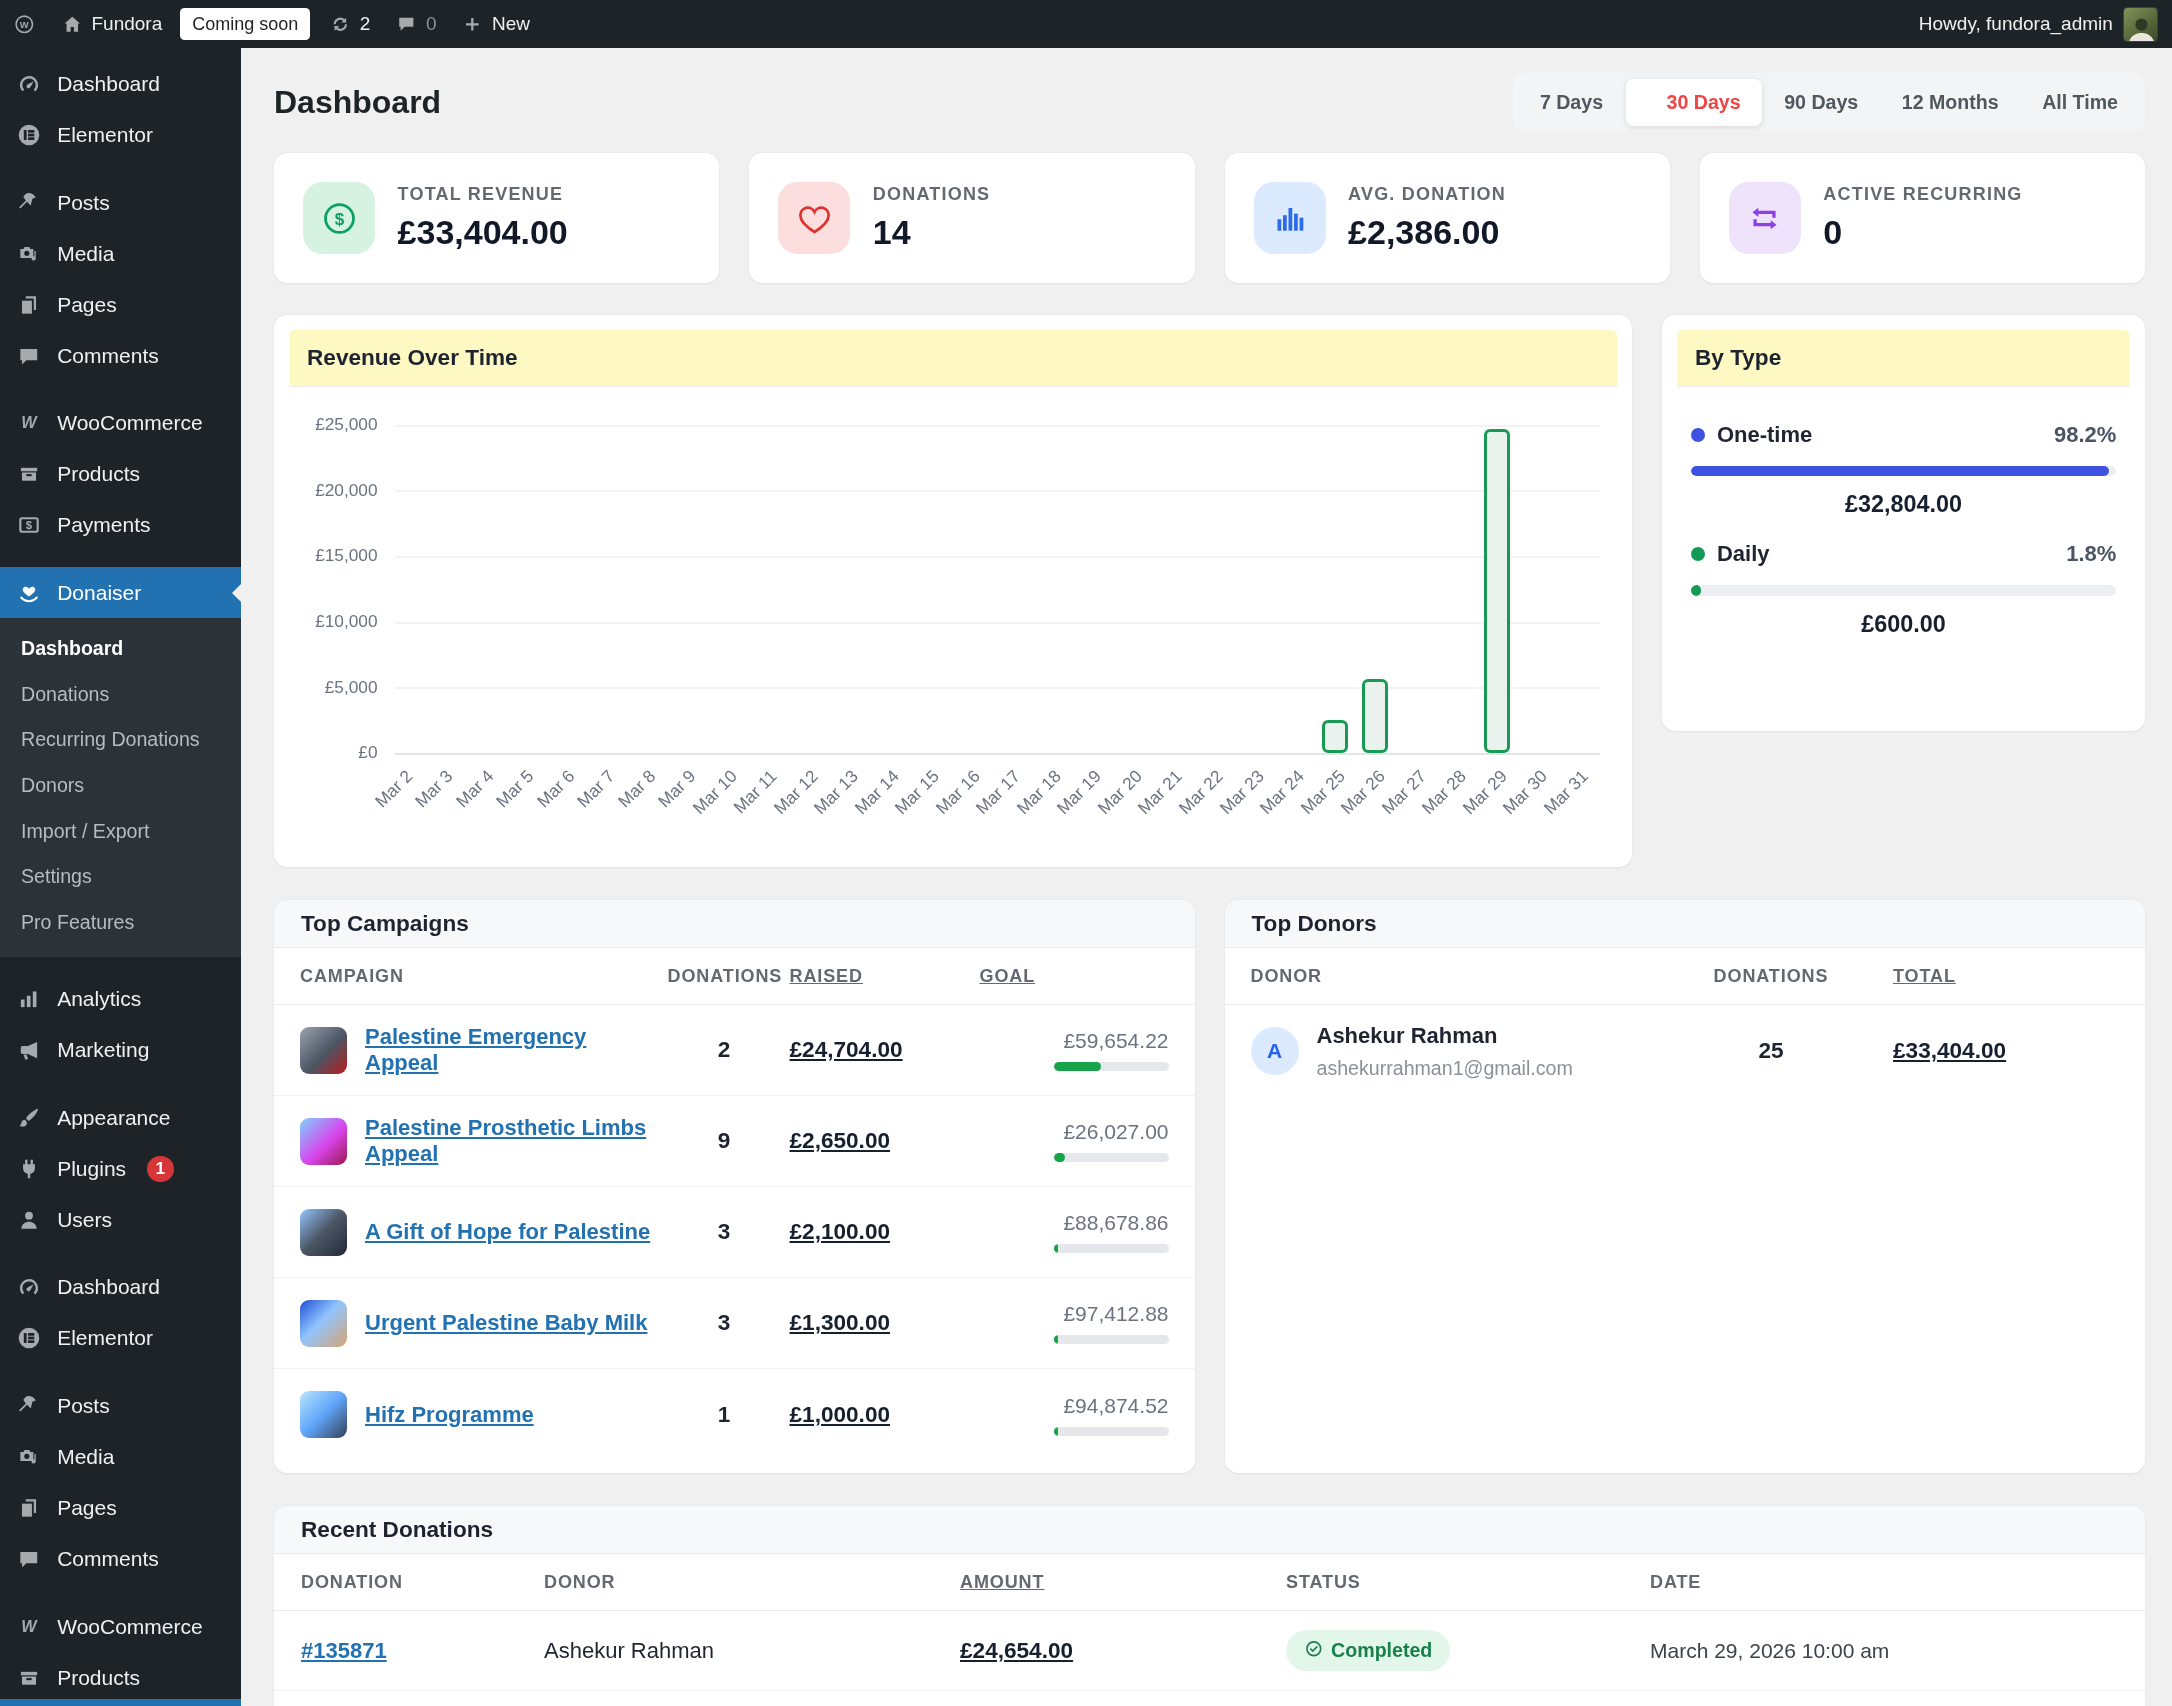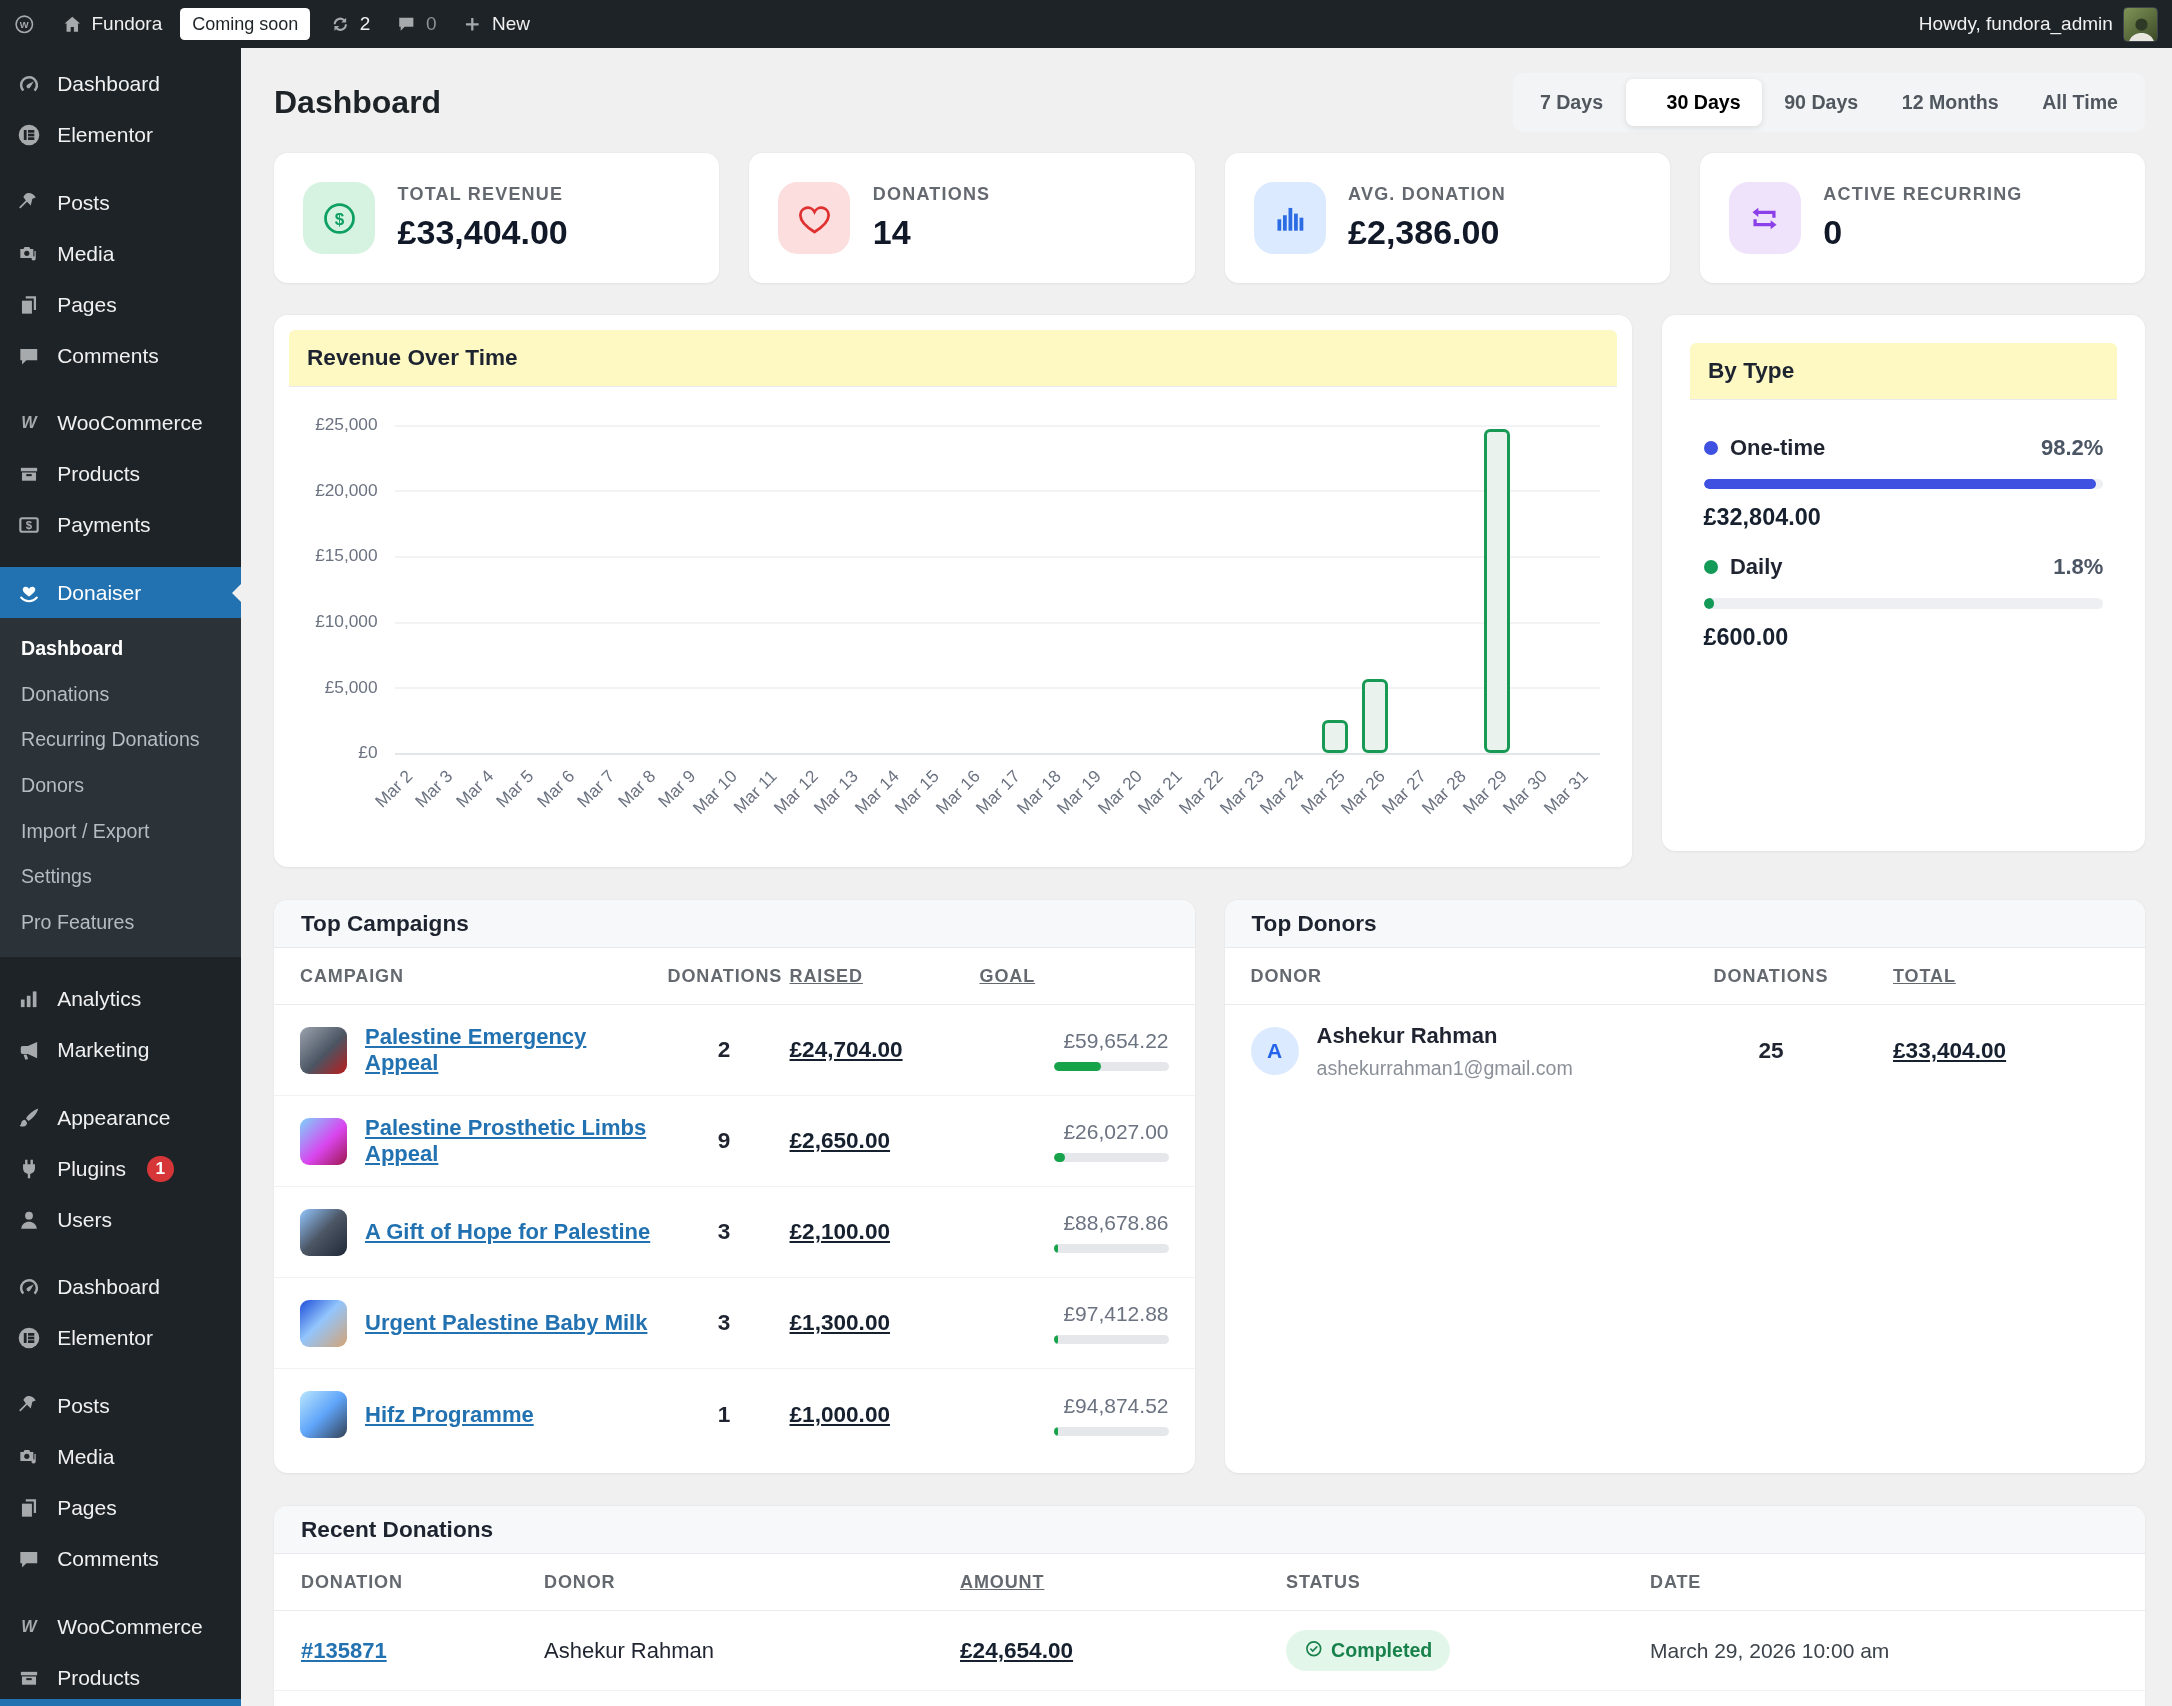--- a/index.html
+++ b/index.html
@@ -48,21 +48,21 @@
   .submenu-item { padding:11.3px 7.5px 11.3px 21px; font-size:19.6px; color:#b6bcc2; cursor:pointer; }
   .submenu-item.active { color:#ffffff; font-weight:700; }
   .sidebar-strip { position:absolute; bottom:0; left:0; width:241px; height:6.8px; background:#2271b1; }
 
   
   #main { flex:1; padding:19.6px 27px 0 33px; overflow:hidden; }
   .main-header { display:flex; align-items:center; justify-content:space-between; height:69px; }
   .page-title { font-size:32px; font-weight:800; color:#1d2327; }
   .filter { display:flex; background:#f3f4f6; border-radius:10.6px; padding:6px; gap:1.5px; }
   .filter-btn { padding:12px 21px; font-size:19.6px; color:#50575e; border-radius:7.5px; font-weight:600; cursor:pointer; white-space:nowrap; }
-  .filter-btn.active { background:#ffffff; color:#000000; box-shadow:0 1.5px 6px rgba(0,0,0,.10);padding-left:41px; }
+  .filter-btn.active { background:#ffffff; color:#ef4444; box-shadow:0 1.5px 6px rgba(0,0,0,.10);padding-left:41px; }
 
   
   .stats-row { display:flex; gap:30px; margin-top:16.6px; }
   .stat-card { flex:1; background:#fff; border-radius:13.6px; padding:0 29px; height:130px;
     display:flex; align-items:center; gap:22.6px; box-shadow:0 0.8px 2.3px rgba(16,24,40,.07); }
   .stat-icon { width:72px; height:72px; border-radius:19.6px; display:flex; align-items:center; justify-content:center; flex:0 0 72px; }
   .stat-icon svg { width:39px; height:39px; }
   .stat-label { font-size:18px; font-weight:600; color:#646970; letter-spacing:1.2px; }
   .stat-value { font-size:34px; font-weight:800; color:#111827; margin-top:7.5px; }
 
@@ -79,21 +79,21 @@
   .chart-card { width:1358px; flex:0 0 1358px; height:552px; padding:15px; }
   #chart-body { position:relative; margin:0 16.6px; height:465px; }
   .gridline { position:absolute; left:89px; right:0; height:1.5px; background:#f1f3f5; }
   .gridline.baseline { background:#e3e6e9; }
   .ylab { position:absolute; left:0; width:72px; text-align:right; font-size:17.3px; color:#6b7280; }
   .xlab { position:absolute; width:0; height:0; }
   .xlab span { position:absolute; right:0; top:0; transform:rotate(-45deg); transform-origin:100% 0;
     font-size:17.3px; color:#6b7280; white-space:nowrap; }
   .bar { position:absolute; width:26px; background:#e9f2ec; border:3px solid #189a55; border-radius:6px; }
 
-  .bytype-card { flex:1; height:536px; padding:28px; }
+  .bytype-card { flex:1; height:416px; padding:15px;text-align:center; }
   .bt-body { padding:12px 13.6px 0; }
   .bt-row { display:flex; align-items:center; margin-top:22.6px; }
   .bt-dot { width:14.3px; height:14.3px; border-radius:50%; margin-right:12px; }
   .bt-label { font-size:22px; font-weight:700; color:#1f2430; }
   .bt-pct { margin-left:auto; font-size:22px; font-weight:700; color:#4b5563; }
   .bt-track { height:10.6px; background:#edeff2; border-radius:6px; margin:18px 0 15px; overflow:hidden; }
   .bt-fill { height:10.6px; border-radius:6px; }
   .bt-amount { font-size:23.4px; font-weight:800; color:#16202e; margin-bottom:19.6px; }
 
   

